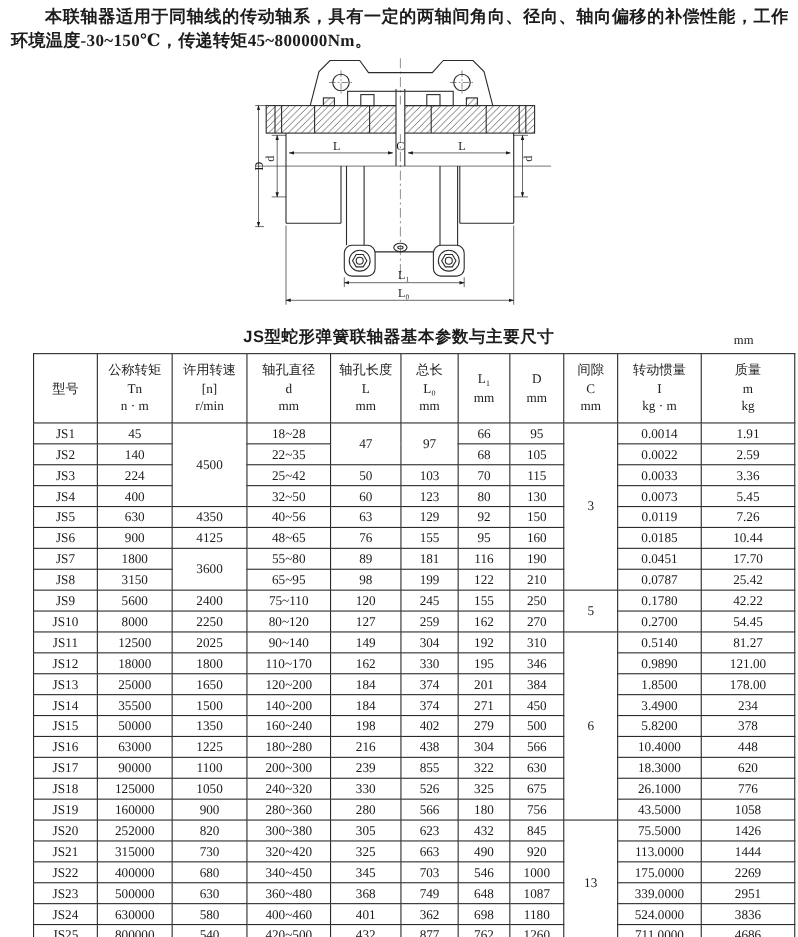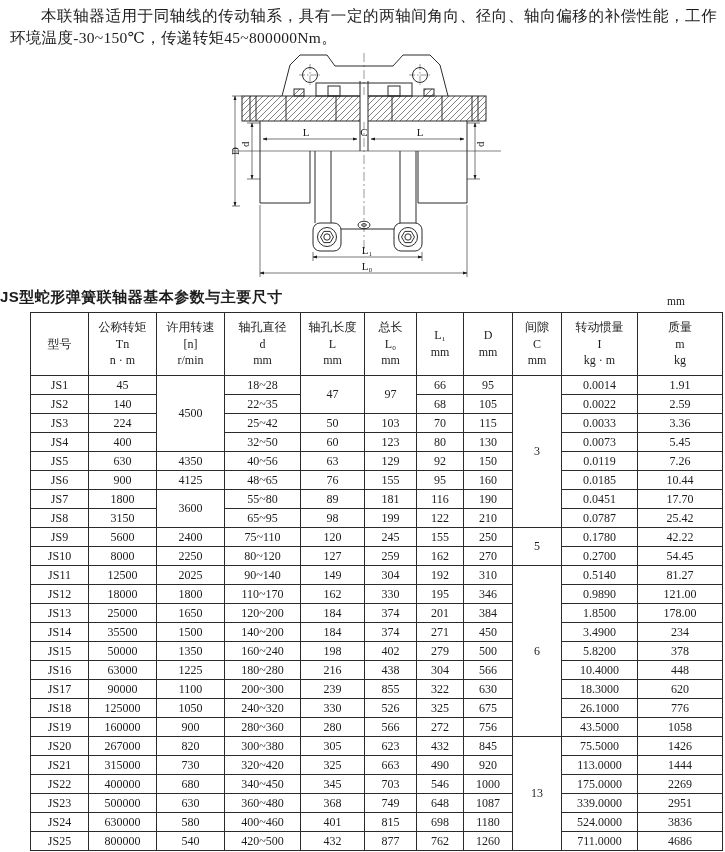--- a/index.html
+++ b/index.html
@@ -4,27 +4,27 @@
 <style>
   html,body{margin:0;padding:0;}
   body{
     width:725px;height:852px;overflow:hidden;background:#ffffff;
     font-family:"Liberation Serif","DejaVu Serif",serif;color:#1c1c1c;
   }
   .page{width:725px;height:852px;position:relative;}
   .intro{
     margin:0;padding:5px 8px 0 10px;
     font-size:15.5px;line-height:1.42;letter-spacing:.3px;
-    text-indent:2em;text-align:justify;
+    text-indent:2em;text-align:justify;font-weight:bold;
   }
   .figure{width:274px;height:234px;margin:2px 0 0 230px;}
   .figure svg{display:block;}
   .caption-row{position:relative;height:20px;margin-top:3px;}
   .caption-row h3{
-    margin:0;
+    margin:12px;text-align:center;
     font:bold 15px "Liberation Sans","DejaVu Sans",sans-serif;
     letter-spacing:.5px;
   }
   .caption-row .unit{
     position:absolute;right:40px;bottom:1px;
     font-size:11.5px;
   }
   table.params{
     border-collapse:collapse;table-layout:fixed;
     width:692px;margin:4px 0 0 30px;
@@ -440,28 +440,28 @@
           <td>26.1000</td>
           <td>776</td>
         </tr>
         <tr>
           <td>JS19</td>
           <td>160000</td>
           <td>900</td>
           <td>280~360</td>
           <td>280</td>
           <td>566</td>
-          <td>272</td>
+          <td>180</td>
           <td>756</td>
           <td>43.5000</td>
           <td>1058</td>
         </tr>
         <tr>
           <td>JS20</td>
-          <td>267000</td>
+          <td>252000</td>
           <td>820</td>
           <td>300~380</td>
           <td>305</td>
           <td>623</td>
           <td>432</td>
           <td>845</td>
           <td rowspan="6">13</td>
           <td>75.5000</td>
           <td>1426</td>
         </tr>
@@ -500,21 +500,21 @@
           <td>1087</td>
           <td>339.0000</td>
           <td>2951</td>
         </tr>
         <tr>
           <td>JS24</td>
           <td>630000</td>
           <td>580</td>
           <td>400~460</td>
           <td>401</td>
-          <td>815</td>
+          <td>362</td>
           <td>698</td>
           <td>1180</td>
           <td>524.0000</td>
           <td>3836</td>
         </tr>
         <tr>
           <td>JS25</td>
           <td>800000</td>
           <td>540</td>
           <td>420~500</td>

